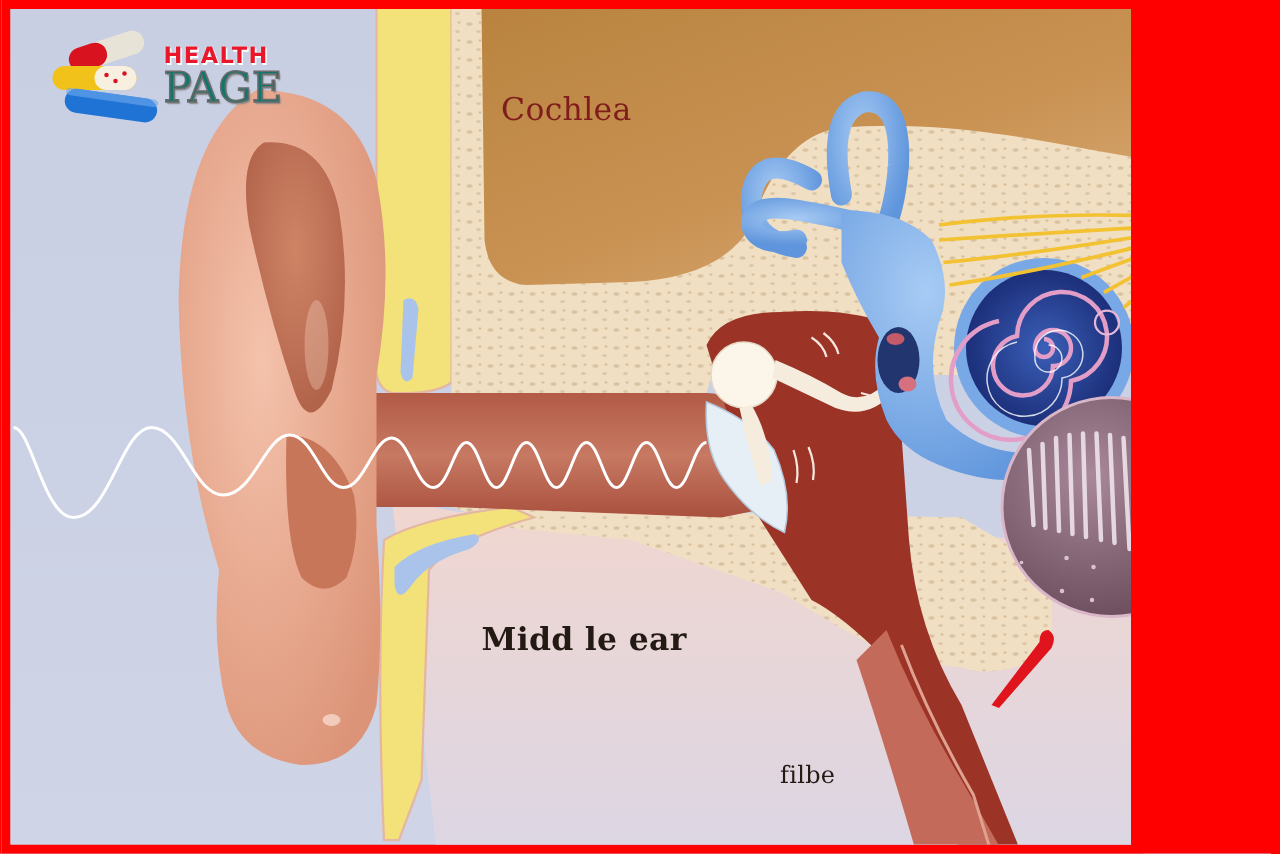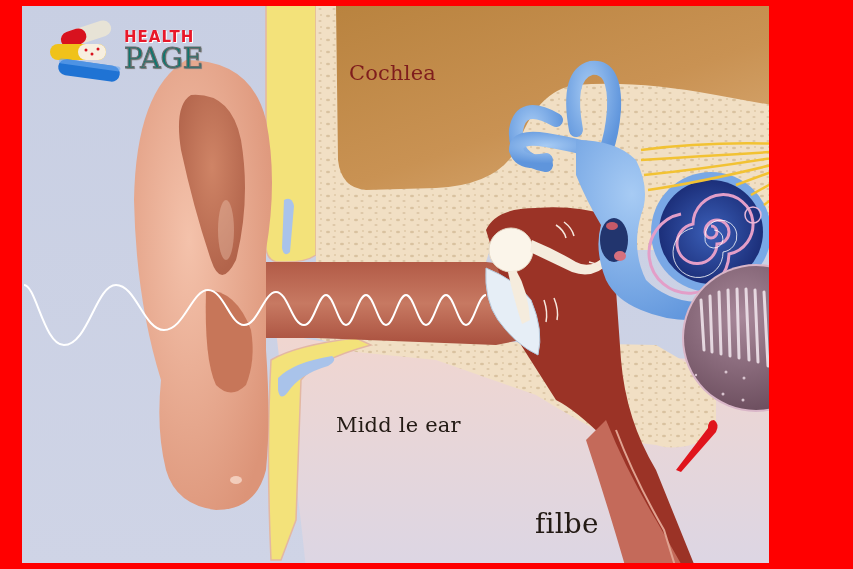--- a/index.html
+++ b/index.html
@@ -1,31 +1,31 @@
 <!DOCTYPE html>
 <html><head>
   <meta charset="utf-8">
   <style>
     html, body { margin: 0; padding: 0; }
     body { width: 853px; height: 569px; overflow: hidden; background: #ff0000; }
     .frame {
-      position: absolute; left: 16px; top: 0; width: 761px; height: 569px;
+      position: absolute; left: 1px; top: 0; width: 761px; height: 569px;
       box-sizing: border-box; border: 6px solid #ff0000; border-right-width: 8px; border-bottom-width: 6px;
       overflow: hidden; background: #c9d0e2;
     }
     .stage { position: absolute; left: 0; top: 0; width: 853px; height: 569px; }
     svg.art { position: absolute; left: -6px; top: -6px; }
     .label {
       position: absolute; font-family: "DejaVu Serif", "Liberation Serif", serif;
       color: #231a14; white-space: nowrap; letter-spacing: 0.2px;
     }
     .lbl-cochlea { left: 327px; top: 55px; font-size: 21px; color: #7f1d1d; }
-    .lbl-middle { left: 314px; top: 407px; font-size: 21px; }
+    .lbl-middle { left: 314px; top: 407px; font-size: 21px; font-weight: bold; }
     .lbl-eust1 { left: 497px; top: 474px; font-size: 20px; }
-    .lbl-eust2 { left: 513px; top: 501px; font-size: 28px; }
+    .lbl-eust2 { left: 513px; top: 501px; font-size: 16px; }
     .logo { position: absolute; left: 24px; top: 14px; width: 150px; height: 64px; }
     .logo-health {
       position: absolute; left: 78px; top: 8px; font-family: "DejaVu Sans", sans-serif;
       font-weight: bold; font-size: 15px; color: #e8182a; letter-spacing: 1px;
       text-shadow: 0 0 1px #ffffff, 1px 1px 0 #ffffff;
     }
     .logo-page {
       position: absolute; left: 78px; top: 22px; font-family: "DejaVu Serif", serif;
       font-weight: normal; font-size: 28px; color: #0f766e; letter-spacing: 0px;
       -webkit-text-stroke: 1px #6b6b6b; text-shadow: 1px 1px 1px #888; text-align: center;

